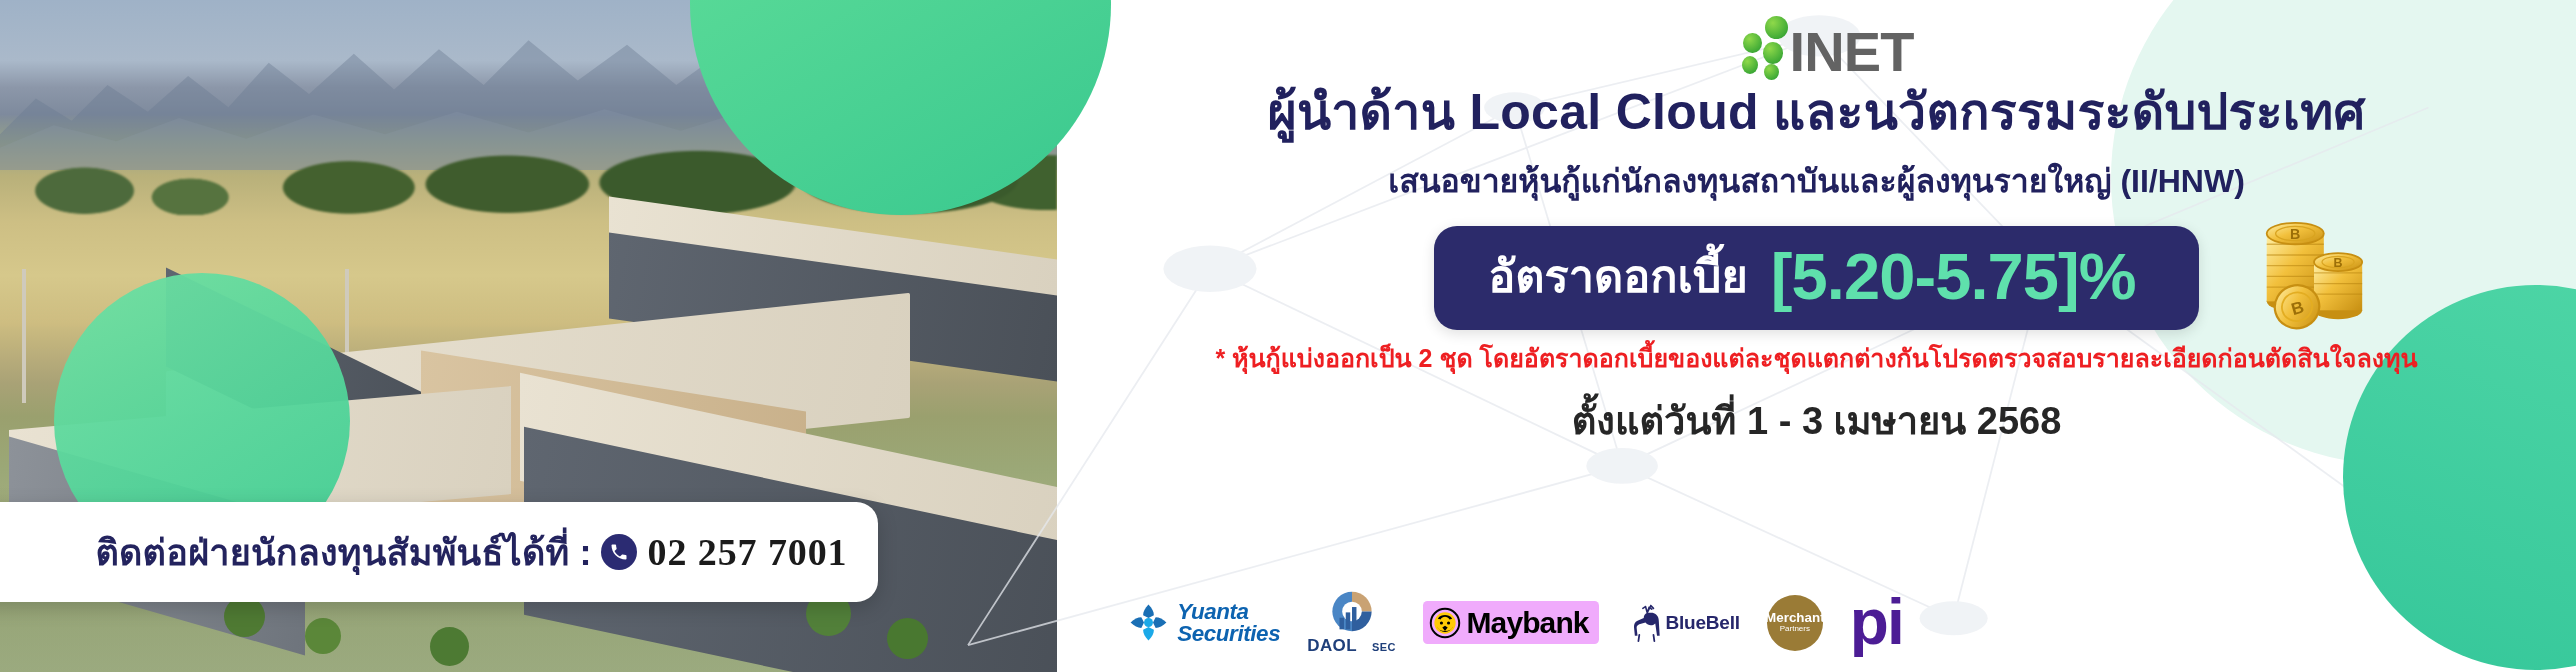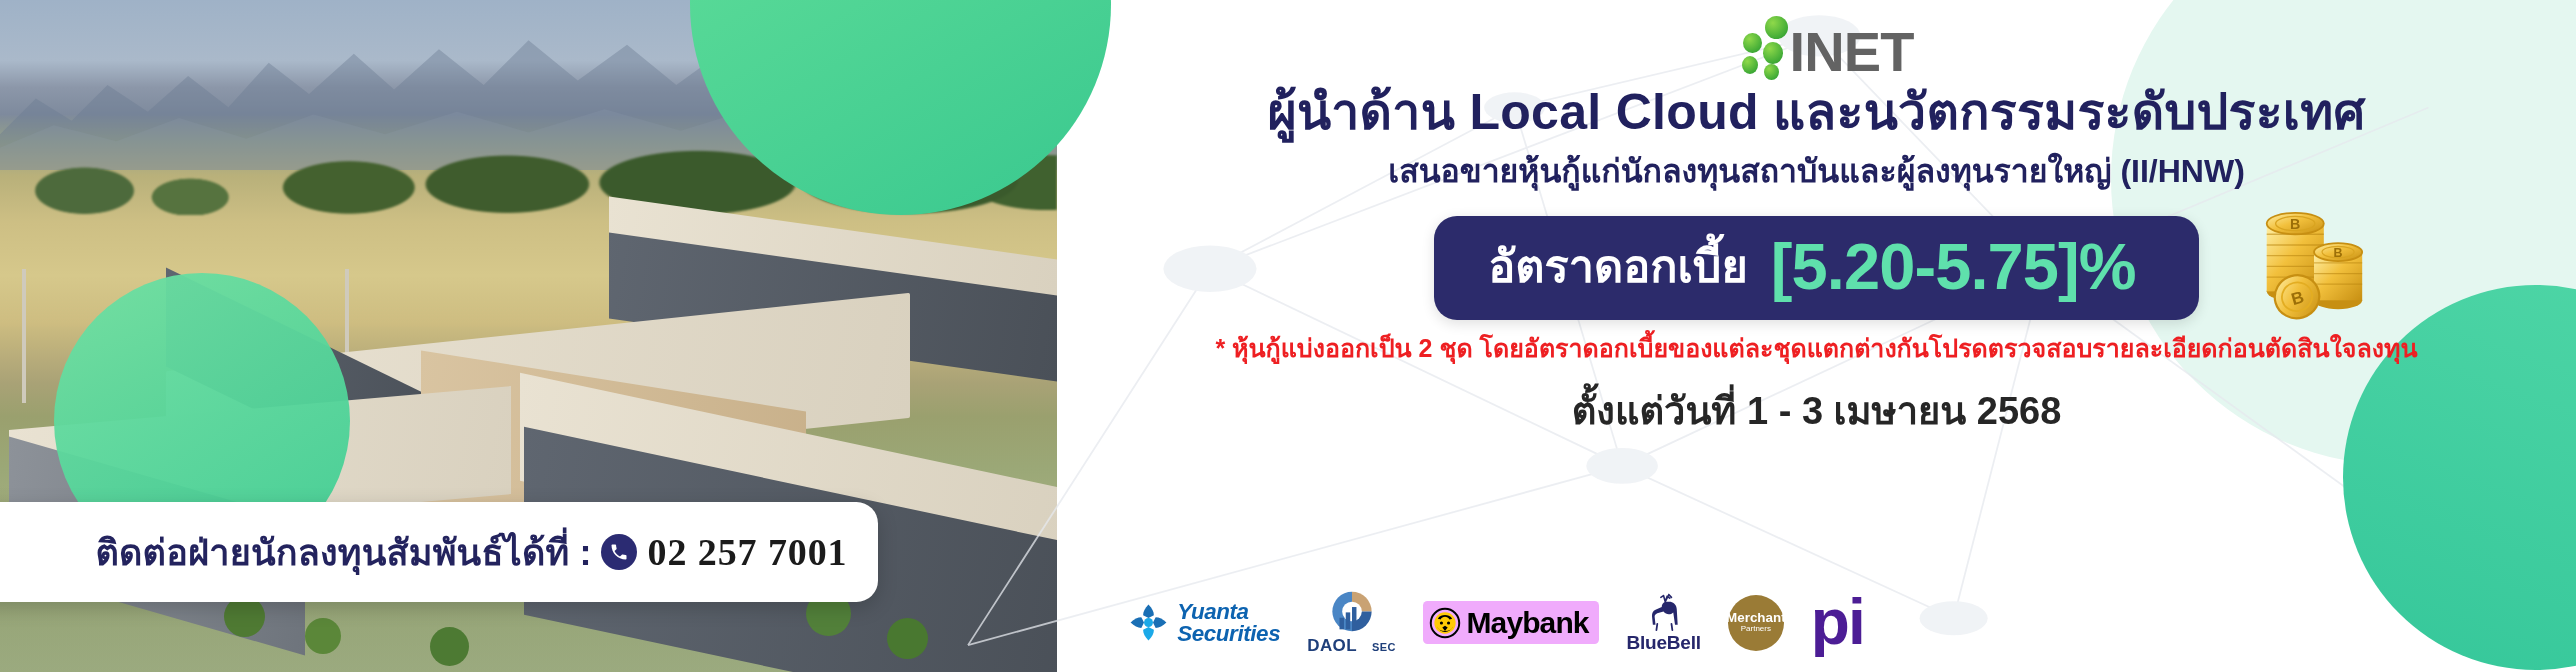--- a/index.html
+++ b/index.html
@@ -170,21 +170,21 @@
     font-weight:700;
     color:#21215e;
     letter-spacing:0.3px;
     line-height:1.15;
     white-space:nowrap;
   }
   .subhead{
     font-size:32px;
     font-weight:700;
     color:#21215e;
-    margin-top:4px;
+    margin-top:14px;
     white-space:nowrap;
   }
 
   
   .rate-row{
     position:relative;
     margin-top:20px;
     display:flex; align-items:center; justify-content:center;
     width:100%;
   }
@@ -462,21 +462,21 @@
             <path d="M10 13c2-3 5-4 8-4s6 1 8 4c-1 1-2 1-3 1-1-2-3-3-5-3s-4 1-5 3c-1 0-2 0-3-1z"></path>
             <circle cx="14" cy="18" r="1.8"></circle>
               <circle cx="22" cy="18" r="1.8"></circle>
             <path d="M18 21l-3 2 3 4 3-4z"></path>
             <path d="M9 22c1 3 4 5 9 5s8-2 9-5c-2 4-5 6-9 6s-7-2-9-6z"></path>
           </g>
         </svg>
         <span class="maybank-text">Maybank</span>
       </div>
 
-      <div class="logo-slot" style="flex-direction:column;gap:0;">
+      <div class="logo-slot" style="flex-direction:row;gap:0;">
         <svg width="39" height="41" viewBox="0 0 44 46">
           <g fill="none" stroke="#26276b" stroke-width="1.8" stroke-linecap="round">
             <path d="M24 12 L22 5 M24 12 L28 4 M28 4 L31 7 M22 5 L19 7 M24 12 L26 6 M26 6 L29 8"></path>
           </g>
           <path d="M24 12 c-3 1-4 4-4 6 l-7 3 c-3 1-4 4-4 7 l1 10 h3 l-1-9 c0-2 1-3 3-4 l7-2 c3 4 8 4 11 1 l2 14 h3 l-1-17 c0-5-3-8-7-9 -2 0-4 0-6 0z" fill="#26276b"></path>
           <g stroke="#26276b" stroke-width="2" stroke-linecap="round">
             <line x1="15" y1="37" x2="14" y2="44"></line>
             <line x1="31" y1="37" x2="32" y2="44"></line>
           </g>
         </svg>

